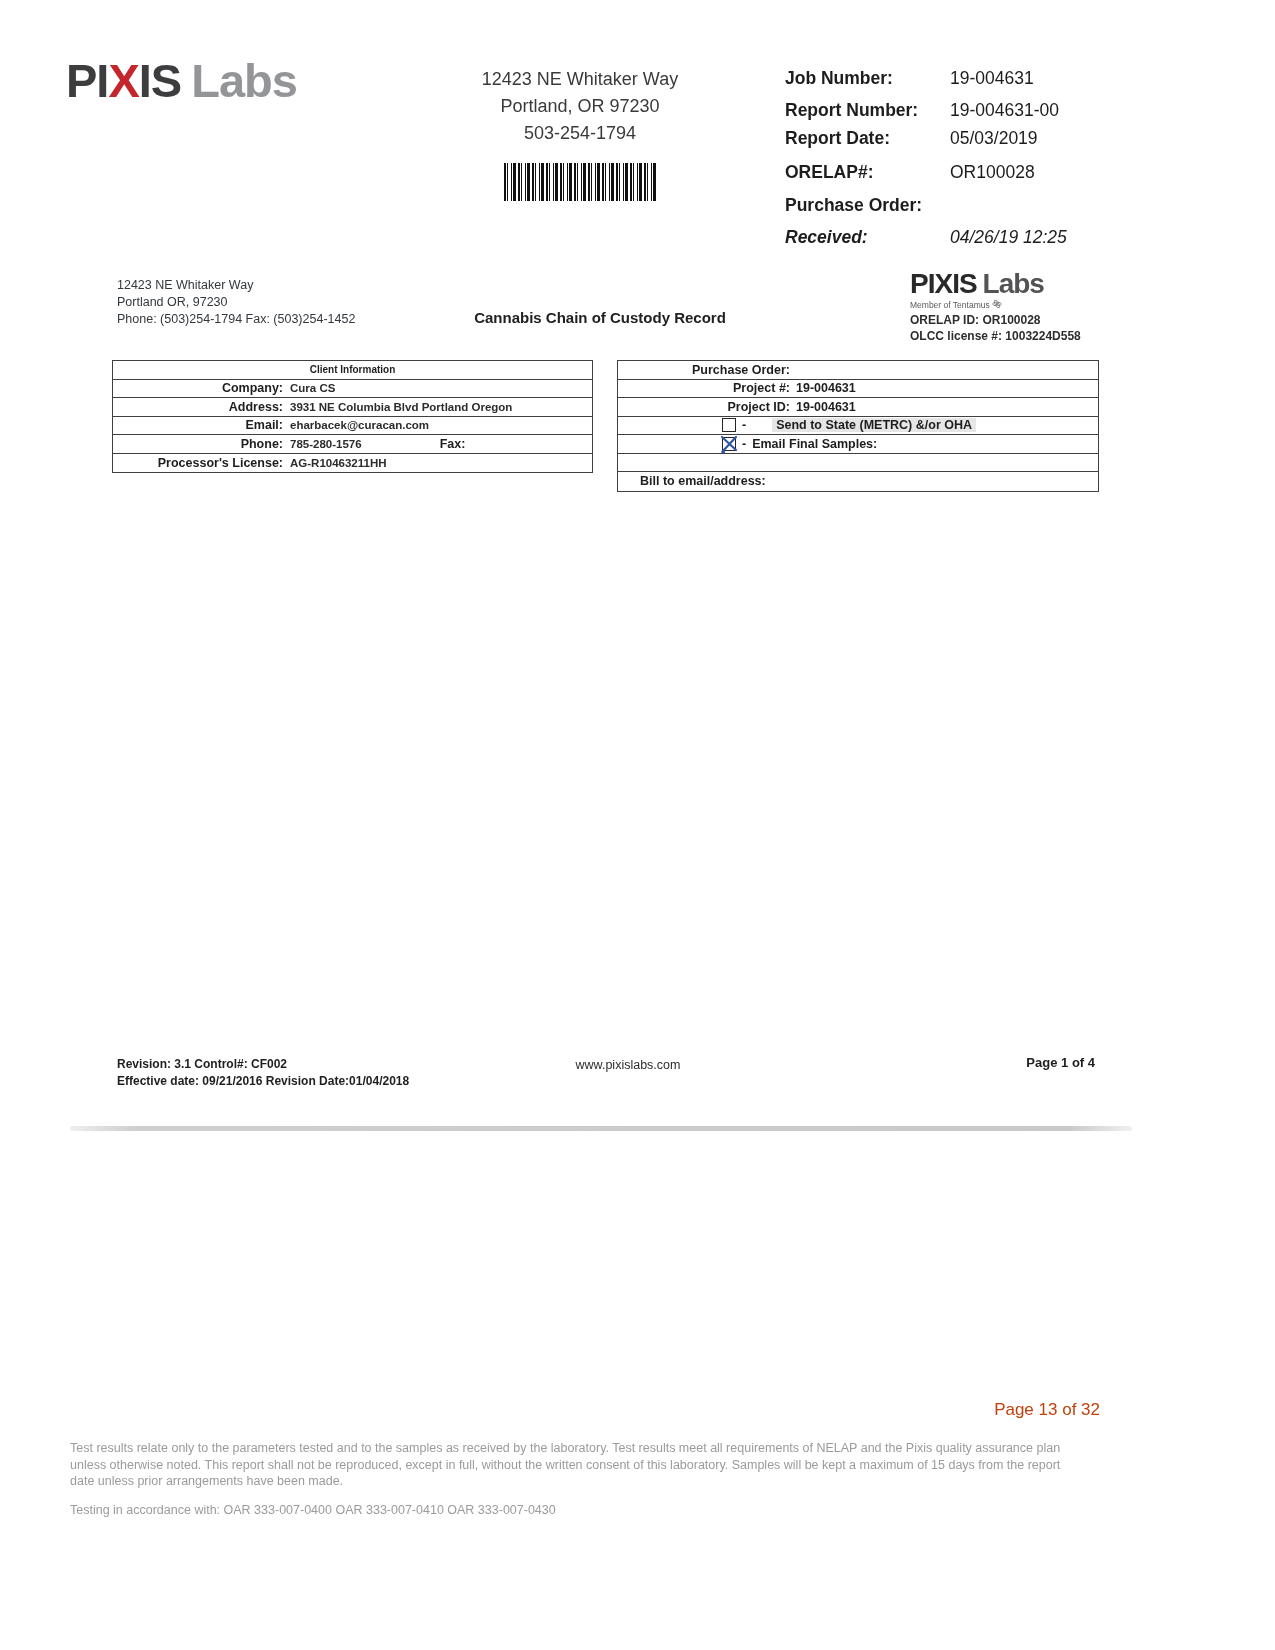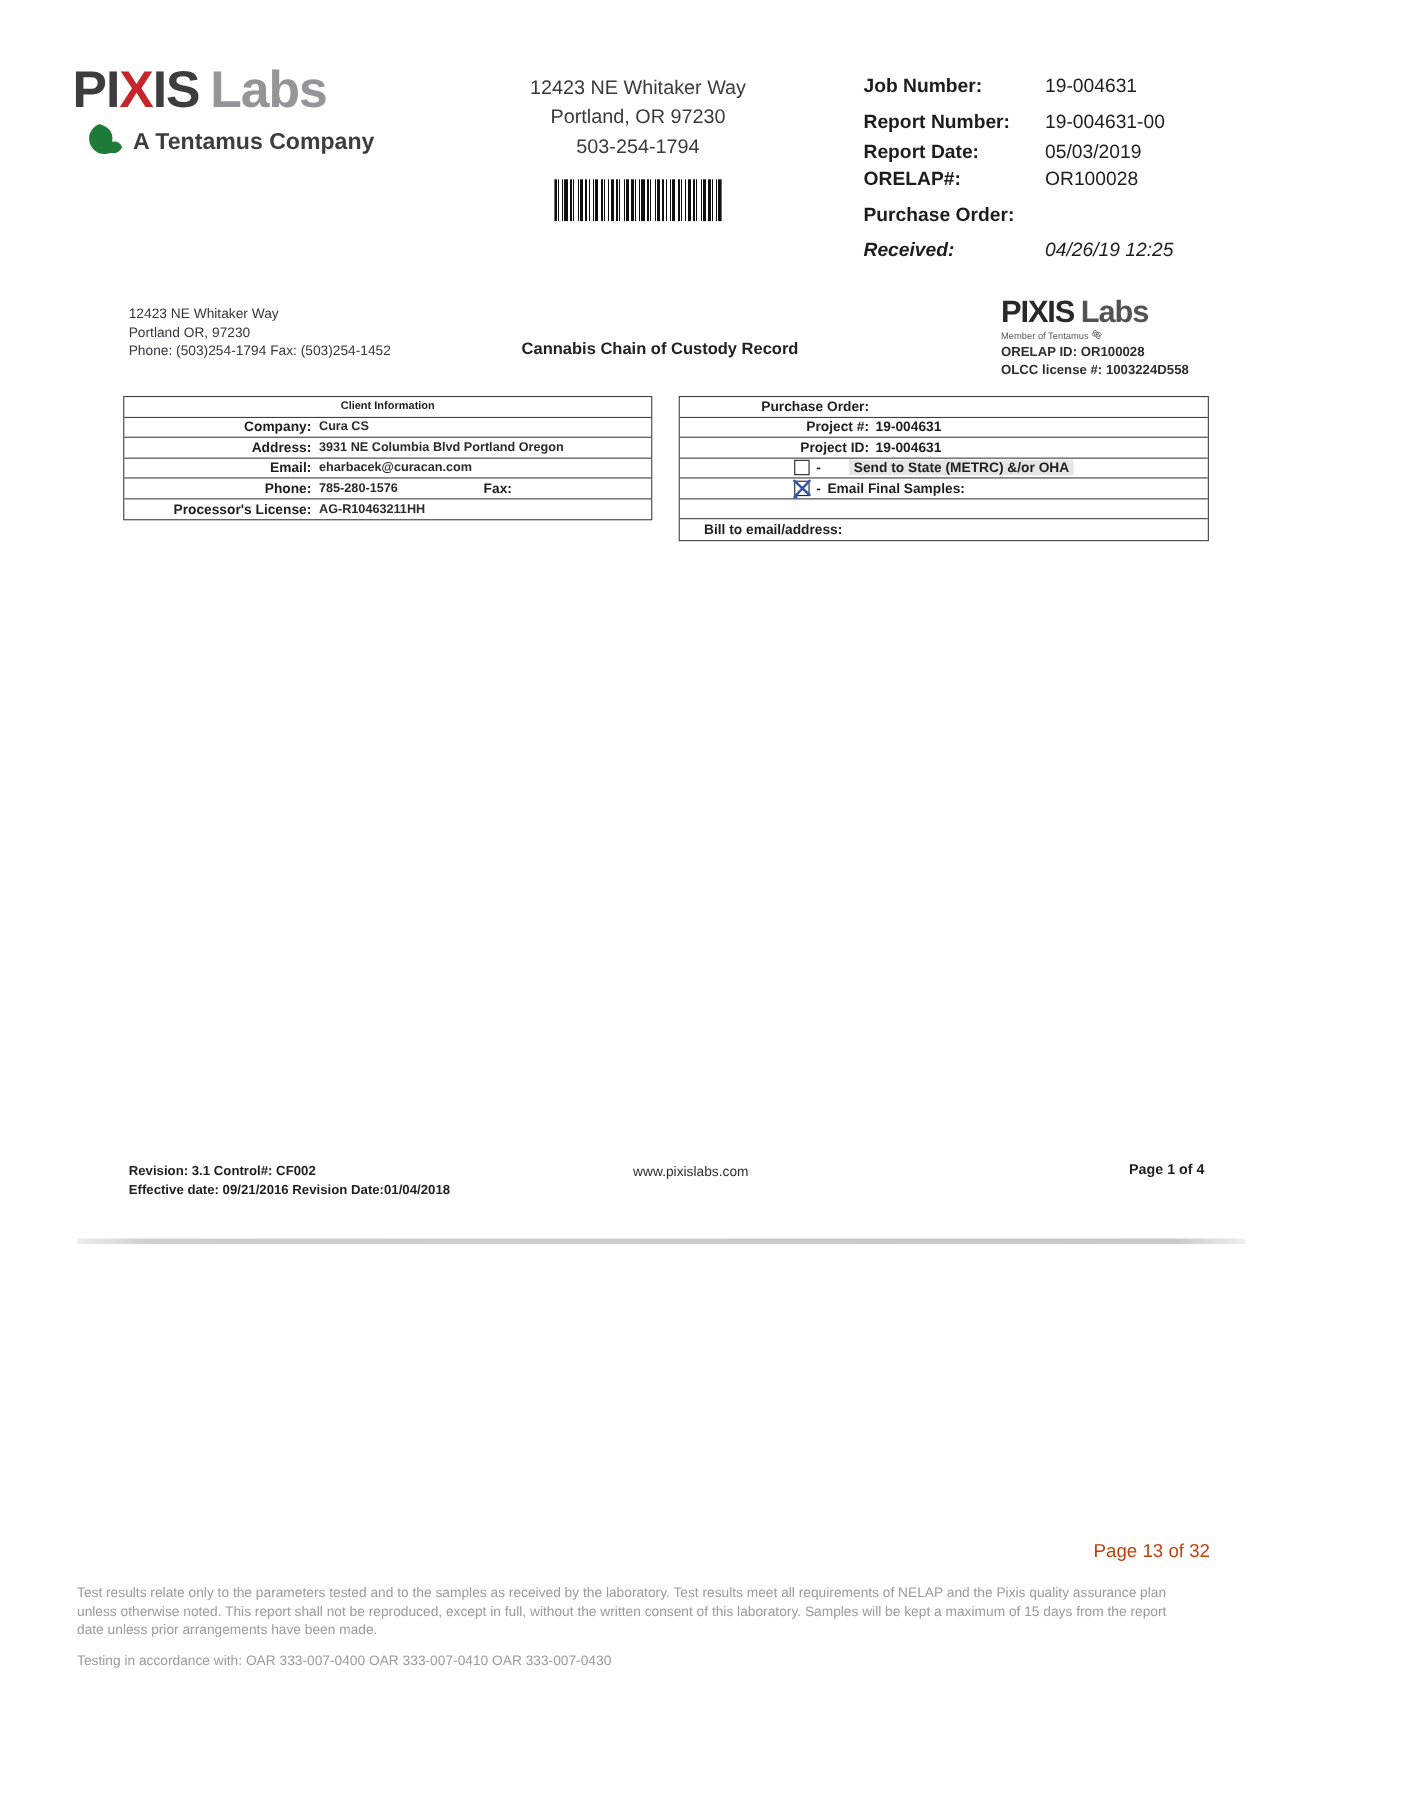--- a/index.html
+++ b/index.html
@@ -17,21 +17,21 @@
   .center-block{left:438px;top:66px;width:284px;text-align:center;font-size:18px;color:#3a3a3a;line-height:27px;}
   .barcode{margin:16px auto 0;width:152px;height:38px;
     background-image:repeating-linear-gradient(90deg,#101010 0px,#101010 2px,#fff 2px,#fff 3px,
       #101010 3px,#101010 4px,#fff 4px,#fff 7px,#101010 7px,#101010 8px,#fff 8px,#fff 9px,
       #101010 9px,#101010 12px,#fff 12px,#fff 14px);}
 
   .meta-block{left:785px;top:68px;font-size:17.5px;color:#1d1d1d;}
   .meta-row{display:flex;line-height:21px;}
   .meta-label{width:165px;font-weight:bold;flex:none;}
   .meta-value{font-weight:normal;}
-  .mr2{margin-top:11px;align-items:center;} .mr3{margin-top:7px;} .mr4{margin-top:3px;} .mr5{margin-top:12px;} .mr6{margin-top:11px;font-style:italic;}
+  .mr2{margin-top:11px;align-items:center;} .mr3{margin-top:7px;} .mr4{margin-top:13px;} .mr5{margin-top:12px;} .mr6{margin-top:11px;font-style:italic;}
 
   
   .coc-address{left:117px;top:277px;font-size:12.5px;color:#33383d;line-height:17px;font-weight:500;}
   .coc-title{left:400px;top:309px;width:400px;text-align:center;font-weight:bold;font-size:15px;color:#212121;}
   .coc-lab{left:910px;top:270px;line-height:1;}
   .coc-lab-logo{font-size:28px;font-weight:bold;letter-spacing:-1px;white-space:nowrap;}
   .coc-lab-logo .p1{color:#29292b;} .coc-lab-logo .p2{color:#535356;margin-left:6px;}
   .coc-member{font-size:8.5px;color:#5a5a5a;margin-top:1px;display:flex;align-items:center;gap:2px;}
   .coc-orelap{font-size:12px;font-weight:600;color:#2e2e2e;margin-top:3px;}
   .coc-olcc{font-size:12px;font-weight:600;color:#2e2e2e;margin-top:4px;}
@@ -69,30 +69,20 @@
 </style>
 </head>
 <body>
 
 <div class="page">
 
   <div class="abs logo-block">
     <div class="logo-main">
       <span class="lg-dark">PI</span><span class="lg-red">X</span><span class="lg-dark">IS</span><span class="lg-gray">Labs</span>
     </div>
-    <div class="logo-tagline">
-      <span>
-        <svg width="36" height="36" viewBox="0 0 36 36">
-          <circle cx="17" cy="18" r="14" fill="#1e7a38"></circle>
-          <path d="M10 4 Q26 8 24 20 Q22 30 32 30 L32 2 L6 2 Z" fill="#ffffff"></path>
-          <path d="M20 22 Q30 18 33 26 Q28 34 20 30 Z" fill="#1e7a38"></path>
-        </svg>
-      </span>
-      <span class="tg-text">A Tentamus Company</span>
-    </div>
   </div>
 
   <div class="abs center-block">
     <div>12423 NE Whitaker Way</div>
     <div>Portland, OR 97230</div>
     <div>503-254-1794</div>
     <div class="barcode"></div>
   </div>
 
   <div class="abs meta-block">

